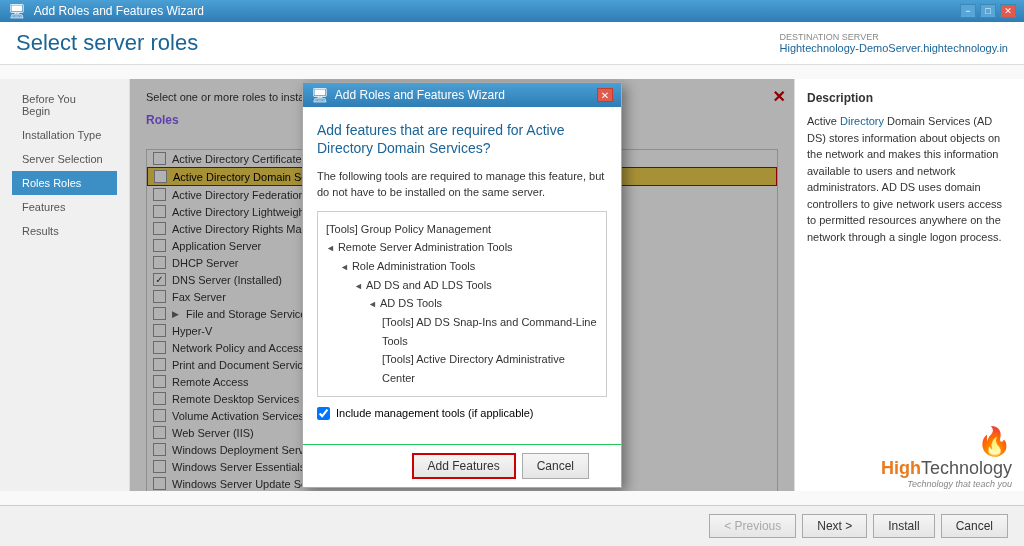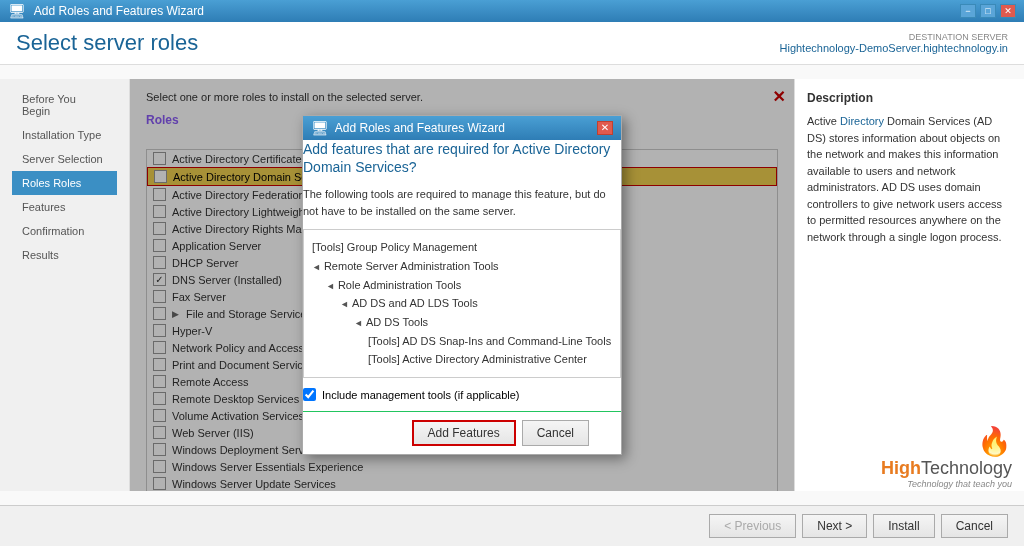--- a/index.html
+++ b/index.html
@@ -45,21 +45,21 @@
       display: flex;
       align-items: center;
       justify-content: space-between;
     }
     .page-title-area h1 {
       font-size: 22px;
       font-weight: 300;
       color: #1a6496;
     }
     .destination-server {
-      text-align: right;
+      text-align: left;
       font-size: 10px;
       color: #555;
     }
     .destination-server .label { color: #888; font-size: 9px; text-transform: uppercase; }
     .destination-server .value { color: #1a6496; font-size: 11px; }
 
     
     .content-area {
       display: flex;
       flex: 1;
@@ -219,20 +219,21 @@
     .dialog-close-btn {
       width: 16px; height: 14px;
       background: #e05a4e;
       border: 1px solid #c04030;
       color: white;
       font-size: 10px;
       cursor: pointer;
       display: flex; align-items: center; justify-content: center;
     }
     .dialog-body {
+      padding: 14px;
       font-size: 12px;
     }
     .dialog-body h3 {
       font-size: 14px;
       font-weight: 400;
       color: #1a6496;
       margin-bottom: 10px;
       line-height: 1.3;
     }
     .dialog-body p {
@@ -329,21 +330,20 @@
   </div>
 
   <div class="content-area">
 
     <div class="left-nav">
     <div class="nav-item">Before You Begin</div>
         <div class="nav-item">Installation Type</div>
         <div class="nav-item">Server Selection</div>
         <div class="nav-item active">Roles Roles</div>
         <div class="nav-item">Features</div>
-        <div class="nav-item">Confirmation</div>
         <div class="nav-item">Results</div>
       </div>
 
     <div class="main-content">
       <span class="close-x">✕</span>
 
       <div class="instruction">Select one or more roles to install on the selected server.</div>
 
       <div class="roles-section">
         <h3>Roles</h3>

